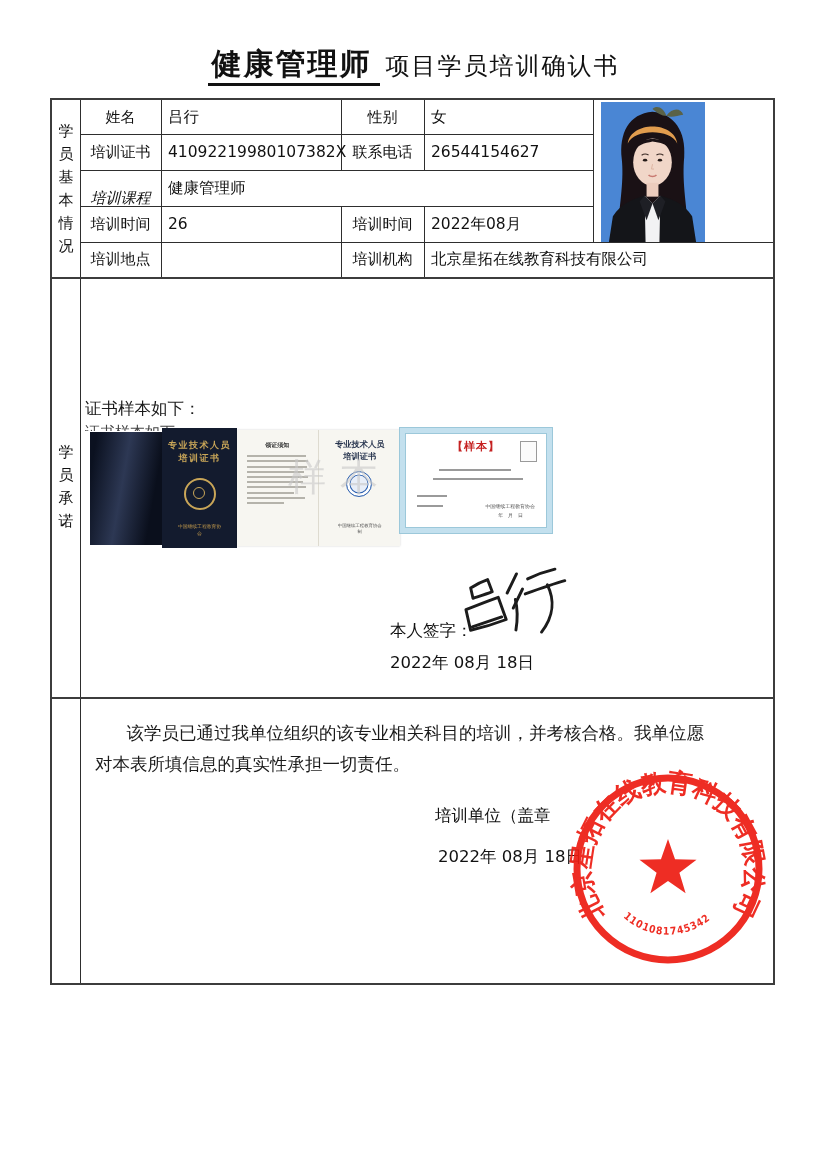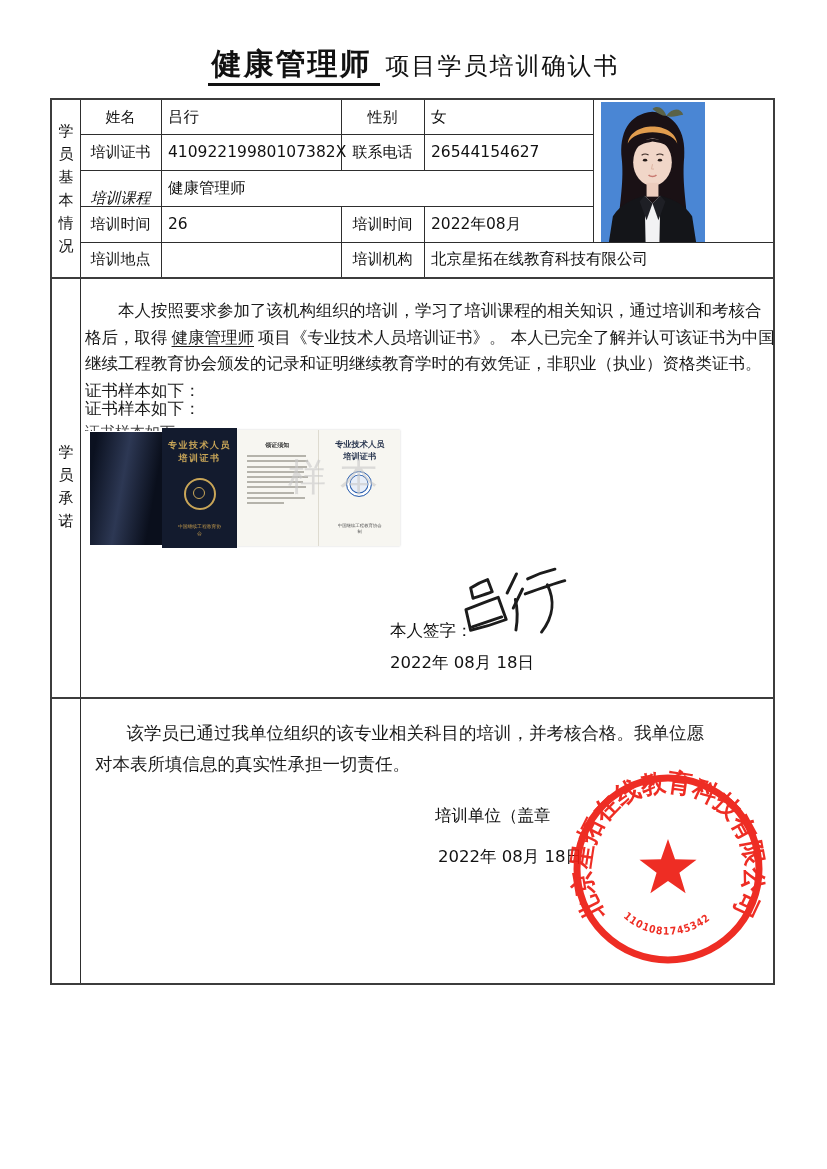--- a/index.html
+++ b/index.html
@@ -127,23 +127,20 @@
     <ellipse cx="59.5" cy="59" rx="2.2" ry="1.4" fill="#241a18"></ellipse>
     <path d="M52,63 L51,68 L53.5,68" stroke="#dcb4a2" stroke-width="1" fill="none"></path>
     <path d="M48,74 C50,76 54,76 56,74" stroke="#c97a72" stroke-width="1.6" fill="none"></path>
     <rect x="46" y="82" width="12" height="14" fill="#ecccbd"></rect>
     <path d="M8,142 L12,116 C20,102 36,97 44,95 L52,103 L60,95 C68,97 84,102 92,116 L96,142 Z" fill="#141519"></path>
     <path d="M44,95 L52,103 L60,95 L59,142 L45,142 Z" fill="#f2f2f4"></path>
     <path d="M44,95 L52,103 L46,120 L39,101 Z" fill="#1e1f25"></path>
     <path d="M60,95 L52,103 L58,120 L65,101 Z" fill="#1e1f25"></path>
   </svg>
 
-  <div class="para" style="left:33px;top:198px;width:690px;text-indent:2em;">
-    <span>本人按照要求参加了该机构组织的培训，学习了培训课程的相关知识，通过培训和考核合格后，取得</span><u>健康管理师</u><span>项目《专业技术人员培训证书》。 本人已完全了解并认可该证书为中国继续工程教育协会颁发的记录和证明继续教育学时的有效凭证，非职业（执业）资格类证书。  证书样本如下：</span>
-  </div>
   <div class="para" style="left:33px;top:296px;width:690px;">证书样本如下：</div>
   <div class="clip-line" style="left:33px;top:324px;width:220px;height:7px;">证书样本如下：</div>
 
   <div class="cert cert-back" style="left:38px;top:332px;width:72px;height:113px;"></div>
 
   <div class="cert cert-front" style="left:110px;top:328px;width:75px;height:120px;">
     <div class="cf-title">专业技术人员</div>
     <div class="cf-title">培训证书</div>
     <div class="cf-emblem"></div>
     <div class="cf-org">中国继续工程教育协会</div>
@@ -164,20 +161,30 @@
         <div class="tb" style="width:55%;"></div>
     </div>
     <div class="book-page right">
       <div class="br-title">专业技术人员</div>
       <div class="br-title">培训证书</div>
       <div class="br-emblem"></div>
       <div class="br-footer">中国继续工程教育协会 制</div>
     </div>
   </div>
 
+  <div class="cert cert-sample" style="left:348px;top:328px;width:152px;height:105px;">
+    <div class="cs-tag">【样本】</div>
+    <div class="cs-box"></div>
+    <div class="cs-bar" style="left:34px;top:36px;width:72px;"></div>
+    <div class="cs-bar" style="left:28px;top:45px;width:90px;"></div>
+    <div class="cs-bar" style="left:12px;top:62px;width:30px;"></div>
+    <div class="cs-bar" style="left:12px;top:72px;width:26px;"></div>
+    <div class="cs-org">中国继续工程教育协会</div>
+    <div class="cs-date">年　月　日</div>
+  </div>
 
   <div class="watermark" style="left:236px;top:352px;">样本</div>
 
   <div class="sig-label" style="left:338px;top:520px;">本人签字：</div>
   <svg class="signature" style="left:398px;top:462px;width:126px;height:88px;" viewBox="0 0 120 84">
     <g stroke="#1c1c1c" stroke-width="2.8" fill="none" stroke-linecap="round" stroke-linejoin="round">
       <path d="M22,20 C28,17 34,15 39,14 L42,26 C35,28 28,29 23,30 L22,20"></path>
       <path d="M15,40 C26,37 38,34 47,32 L52,54 C40,57 27,59 17,60 L15,40"></path>
       <path d="M19,57 L48,51"></path>
       <path d="M67,12 L56,29"></path>

